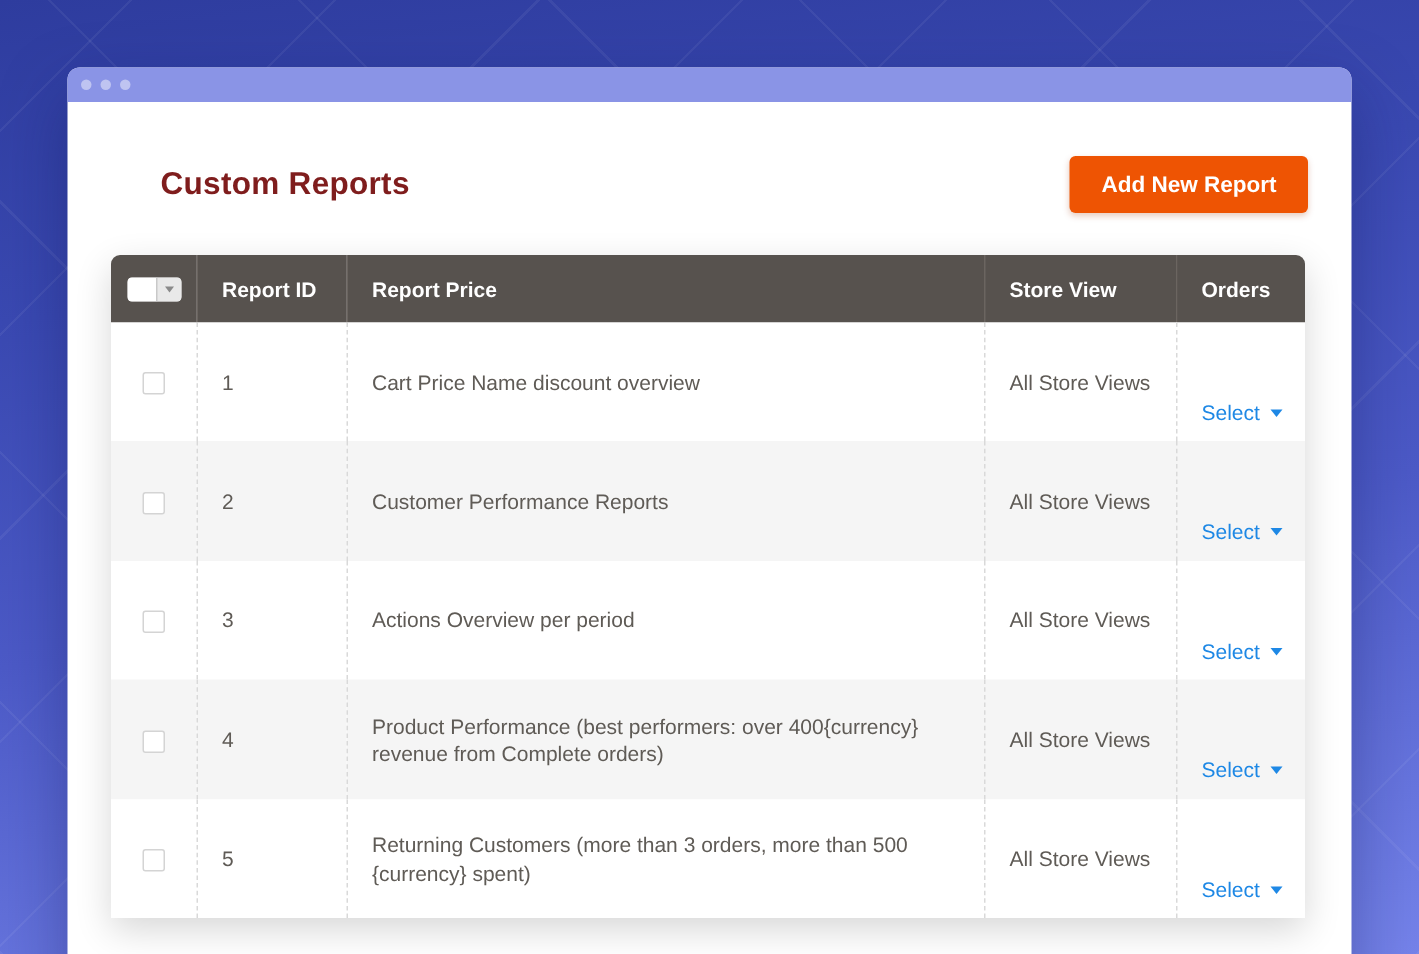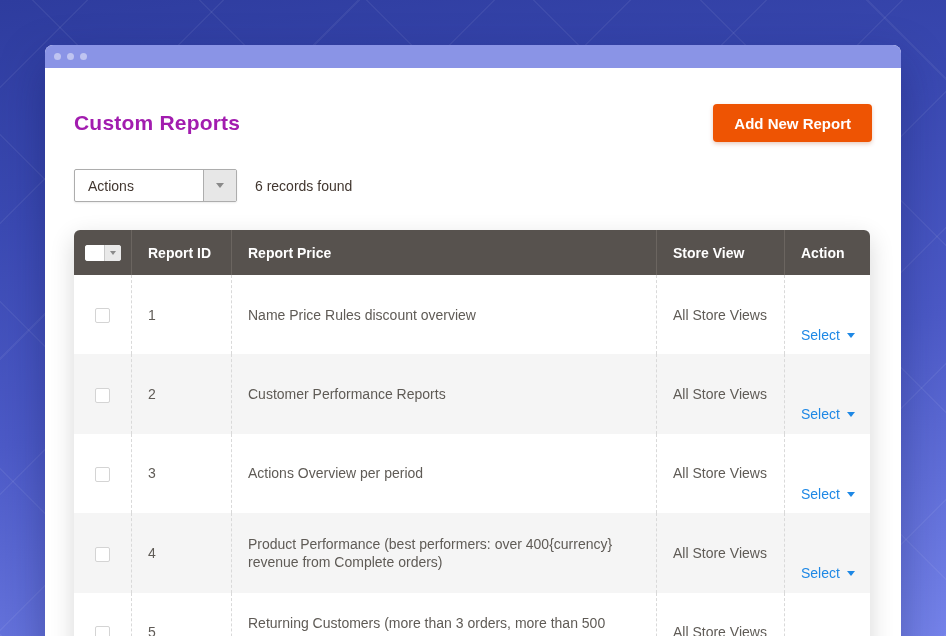--- a/index.html
+++ b/index.html
@@ -42,22 +42,23 @@
   
   .page-header {
     margin-top: 36px;
     display: flex;
     align-items: center;
     justify-content: space-between;
   }
   .page-title {
     font-size: 21px;
     font-weight: 700;
-    color: #a21caf;
+    color: #7f1d1d;
     letter-spacing: 0.2px;
+    margin-left: 33px;
   }
   .add-btn {
     background: #ee5403;
     color: #ffffff;
     border: none;
     border-radius: 4px;
     height: 38px;
     padding: 0 21px;
     font-family: "Liberation Sans", sans-serif;
     font-size: 15px;
@@ -210,29 +211,20 @@
     <span class="dot"></span>
   </div>
 
   <div class="content">
 
     <div class="page-header">
       <h1 class="page-title">Custom Reports</h1>
       <button class="add-btn">Add New Report</button>
     </div>
 
-    <div class="toolbar">
-      <div class="actions-select">
-        <span class="value">Actions</span>
-        <span class="caret-box">
-          <i class="caret"></i>
-        </span>
-      </div>
-      <span class="records">6 records found</span>
-    </div>
 
     <div class="table-wrap">
       <table>
         <colgroup>
           <col class="c-cb">
             <col class="c-id">
             <col class="c-name">
             <col class="c-store">
             <col class="c-action">
         </colgroup>
@@ -242,28 +234,28 @@
               <span class="select-all">
                 <span class="sa-box"></span>
                 <span class="sa-drop">
                   <i class="caret small"></i>
                 </span>
               </span>
             </th>
             <th>Report ID</th>
             <th>Report Price</th>
             <th>Store View</th>
-            <th>Action</th>
+            <th>Orders</th>
           </tr>
         </thead>
         <tbody>
           <tr>
             <td><span class="checkbox"></span></td>
             <td>1</td>
-            <td>Name Price Rules discount overview</td>
+            <td>Cart Price Name discount overview</td>
             <td>All Store Views</td>
             <td><a class="select-link">
                   <span>Select</span>
                   <i class="caret blue"></i>
                 </a></td>
           </tr>
           <tr>
             <td><span class="checkbox"></span></td>
             <td>2</td>
             <td>Customer Performance Reports</td>

